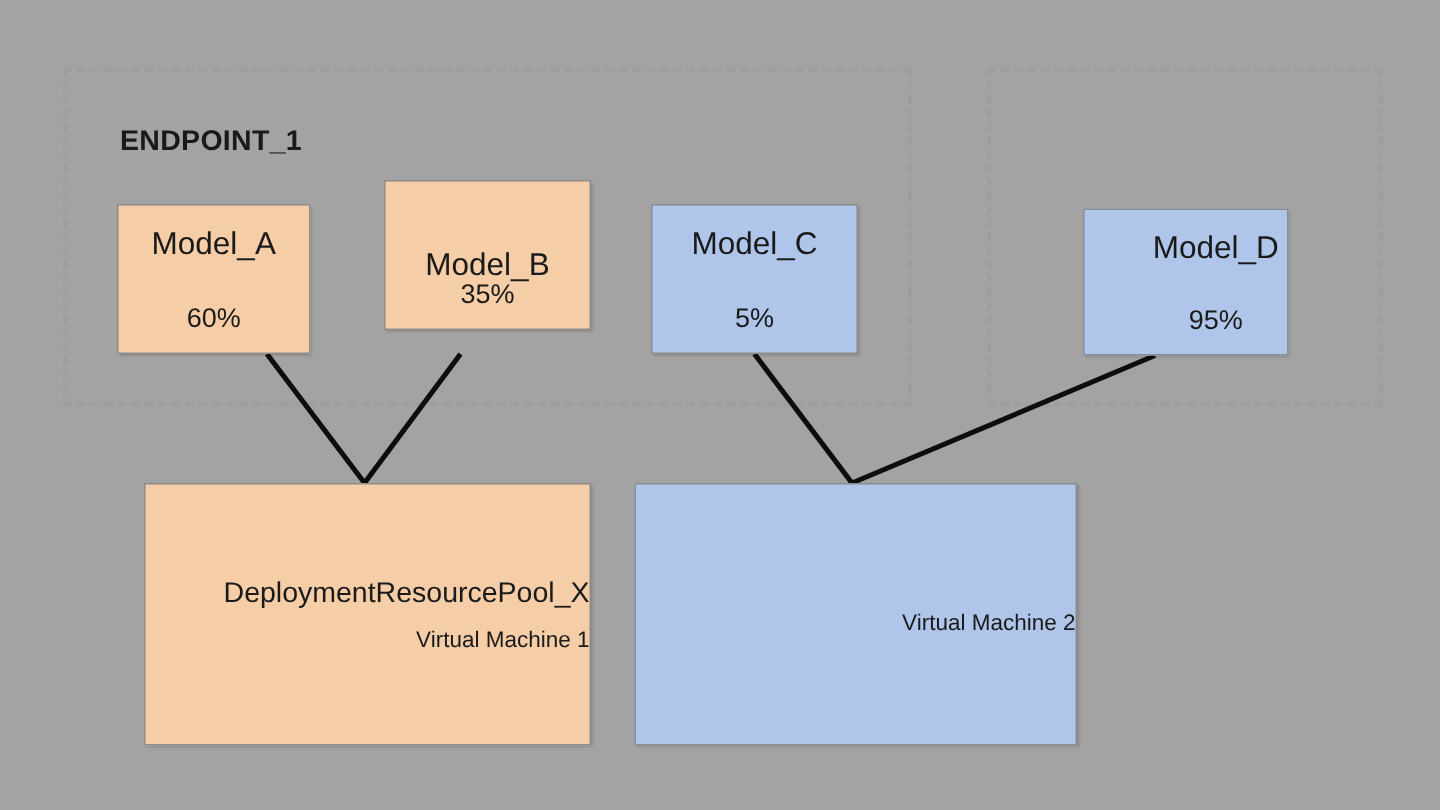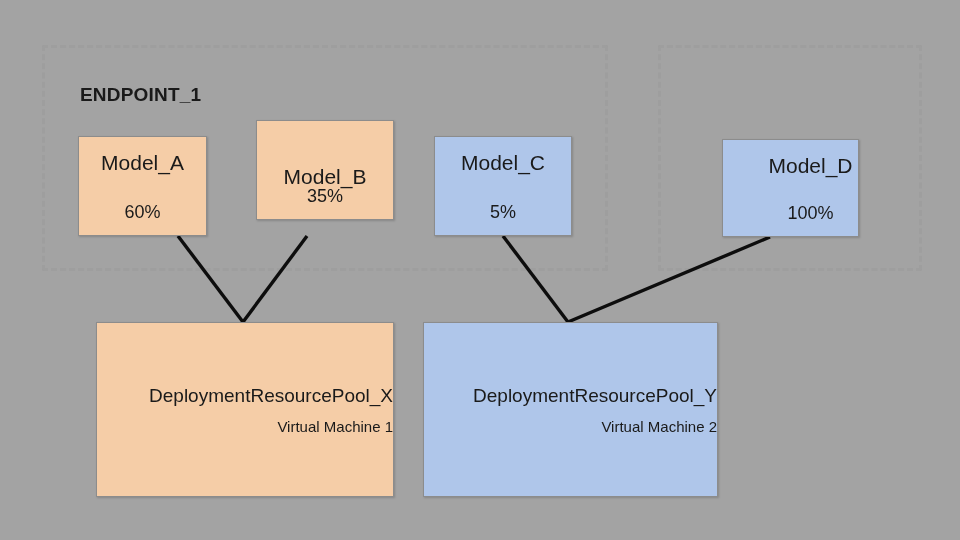--- a/index.html
+++ b/index.html
@@ -123,26 +123,25 @@
     <span class="model-pct">35%</span>
   </div>
 
   <div class="model-box fill-blue" style="left:434px; top:136px; width:138px; height:100px;">
     <span class="model-name">Model_C</span>
     <span class="model-pct">5%</span>
   </div>
 
   <div class="model-box fill-blue" style="left:722px; top:139px; width:137px; height:98px;padding-left:40px;">
     <span class="model-name">Model_D</span>
-    <span class="model-pct">100%</span>
+    <span class="model-pct">95%</span>
   </div>
 
   <div class="pool-box fill-orange" style="left:96px; top:322px; width:298px; height:175px;">
     <span class="pool-name">DeploymentResourcePool_X</span>
     <span class="pool-sub">Virtual Machine 1</span>
   </div>
 
   <div class="pool-box fill-blue" style="left:423px; top:322px; width:295px; height:175px;">
-    <span class="pool-name">DeploymentResourcePool_Y</span>
     <span class="pool-sub">Virtual Machine 2</span>
   </div>
 
 </div>
 
 </body></html>

